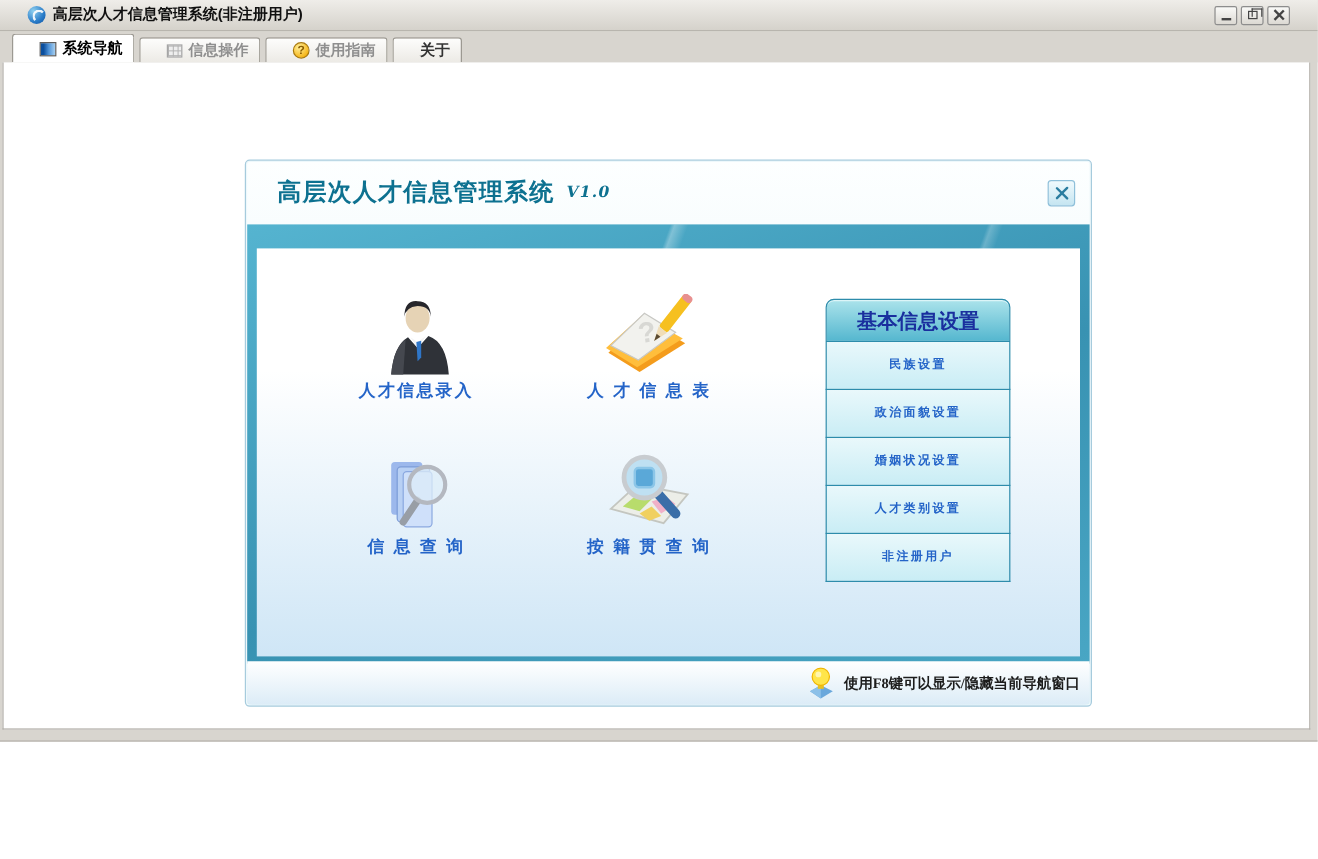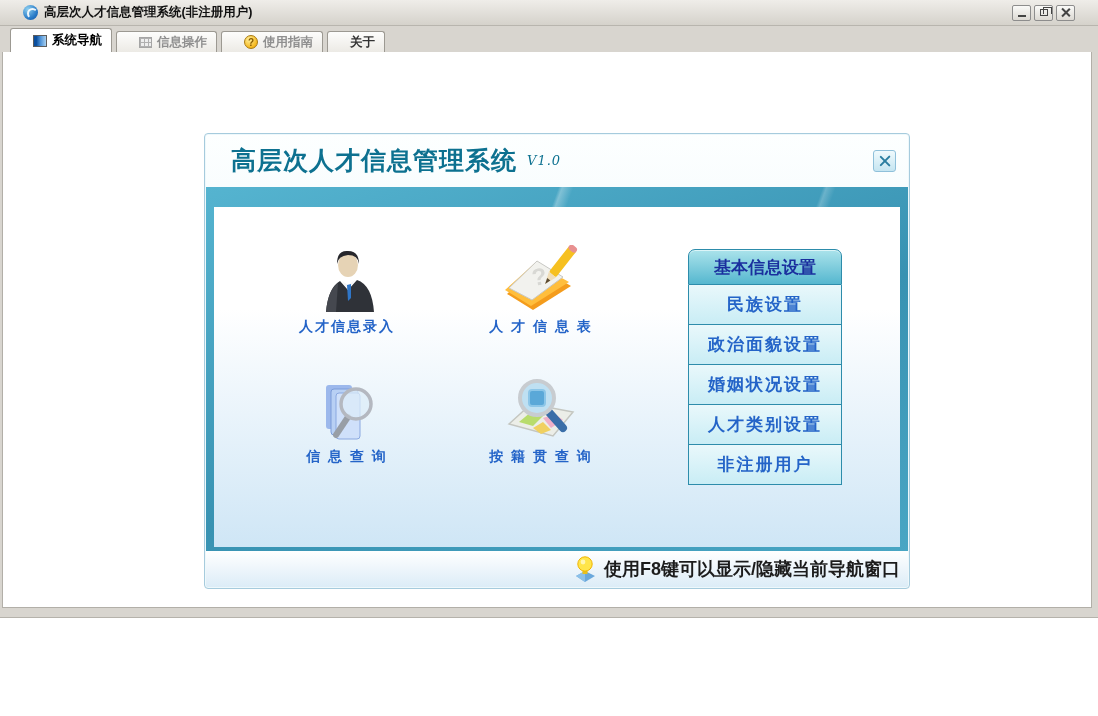--- a/index.html
+++ b/index.html
@@ -30,45 +30,45 @@
   .icon-grid { width:13px; height:11px; border:1px solid #a5a5a5; background-image:linear-gradient(#b0b0b0 1px, transparent 1px),linear-gradient(90deg,#b0b0b0 1px, transparent 1px); background-size:4px 4px; background-color:#eee; }
   .icon-help { width:14px; height:14px; border-radius:50%; background:radial-gradient(circle at 35% 30%, #ffef9a, #f6b81e 70%, #d89400); border:1px solid #a97a10; color:#8a5c00; font-size:10px; font-weight:bold; text-align:center; line-height:13px; }
   .icon-help::after { content:"?"; }
 
   
   .workspace { position:absolute; left:2px; top:52px; width:1090px; height:556px; background:#ffffff; border:1px solid #b2afa8; border-top:none; }
 
   
   .dialog { position:absolute; left:204px; top:133px; width:706px; height:456px; background:linear-gradient(#fdffff,#d9eef6); border:1px solid #a6cbdd; border-radius:4px; box-shadow:inset 0 0 0 1px #eef8fb; }
   .dialog-header { height:53px; display:flex; align-items:center; padding:0 13px 0 26px; }
-  .dialog-title { font-size:25px; font-weight:bold; color:#0d7190; letter-spacing:1px; }
-  .dialog-version { font-size:13px; font-weight:normal; font-style:italic; color:#0d7190; margin-left:10px; font-family:"DejaVu Serif", serif; letter-spacing:1px; }
+  .dialog-title { font-size:20px; font-weight:bold; color:#0d7190; letter-spacing:1px; }
+  .dialog-version { font-size:13px; font-weight:bold; font-style:italic; color:#0d7190; margin-left:10px; font-family:"DejaVu Serif", serif; letter-spacing:1px; }
   .dialog-close { margin-left:auto; width:23px; height:22px; background:linear-gradient(#f0fafd,#c5e5f1); border:1px solid #8fc0da; border-radius:3px; position:relative; cursor:default; }
   .x-glyph { position:absolute; left:5px; top:4px; width:12px; height:12px; }
   .x-glyph::before,.x-glyph::after { content:""; position:absolute; left:5px; top:-1px; width:2.4px; height:14px; background:#2a7da0; border-radius:1px; }
   .x-glyph::before { transform:rotate(45deg); } .x-glyph::after { transform:rotate(-45deg); }
 
   .dialog-frame { position:absolute; left:1px; right:1px; top:53px; height:366px; background:linear-gradient(160deg,#55b4d0,#3892b2 55%,#49a6c4); padding:20px 8px 6px 8px; overflow:hidden; }
   .dialog-frame::before { content:""; position:absolute; left:-40px; top:-10px; width:900px; height:120px; background:linear-gradient(110deg, transparent 42%, rgba(255,255,255,.30) 42.4%, transparent 43.6%, transparent 70%, rgba(255,255,255,.22) 70.4%, transparent 71.4%); pointer-events:none; }
   .dialog-body { position:relative; width:100%; height:100%; background:linear-gradient(#ffffff 30%, #cfe6f6); }
 
   .shortcut { position:absolute; width:150px; text-align:center; cursor:default; }
   .shortcut .icn { height:78px; display:flex; align-items:flex-end; justify-content:center; }
   .shortcut .lbl { display:inline-block; margin-top:0; font-size:14px; font-weight:bold; color:#2464c8; letter-spacing:2px;text-align:right; }
   #sc-entry  { left:58px;  top:32px; }
   #sc-table  { left:252px; top:32px; }
   #sc-query  { left:58px;  top:162px; }
   #sc-native { left:252px; top:162px; }
 
   .settings { position:absolute; left:474px; top:42px; width:154px; }
   .settings-header { height:36px; line-height:35px; text-align:center; font-size:17px; font-weight:bold; color:#1a2f9e; background:linear-gradient(#abe3eb,#55b7cf); border:1px solid #2d8cab; border-radius:7px 7px 0 0; box-shadow:inset 0 1px 0 #dcf5f8; }
-  .settings-item { height:40px; line-height:39px; text-align:center; font-size:17px; font-weight:bold; color:#2464c8; letter-spacing:2px; background:linear-gradient(#e9f8fb,#c9edf5); border:1px solid #2d8cab; border-top:none; cursor:default; }
+  .settings-item { height:40px; line-height:39px; text-align:center; font-size:10px; font-weight:bold; color:#2464c8; letter-spacing:2px; background:linear-gradient(#e9f8fb,#c9edf5); border:1px solid #2d8cab; border-top:none; cursor:default; }
 
   .dialog-footer { position:absolute; left:1px; right:1px; bottom:1px; height:36px; background:linear-gradient(#ffffff,#dcecf7); border-radius:0 0 4px 4px; display:flex; align-items:center; justify-content:flex-end; padding-right:8px; gap:6px; }
-  .footer-tip { font-size:18px; font-weight:bold; color:#1c1c1c; }
+  .footer-tip { font-size:12px; font-weight:bold; color:#1c1c1c;font-family:Liberation Serif, serif; }
 </style>
 </head>
 <body>
 
 <div class="app-window">
 
   <div class="titlebar">
     <div class="app-icon"></div>
     <div class="titlebar-text">高层次人才信息管理系统(非注册用户)</div>
     <div class="win-controls">

